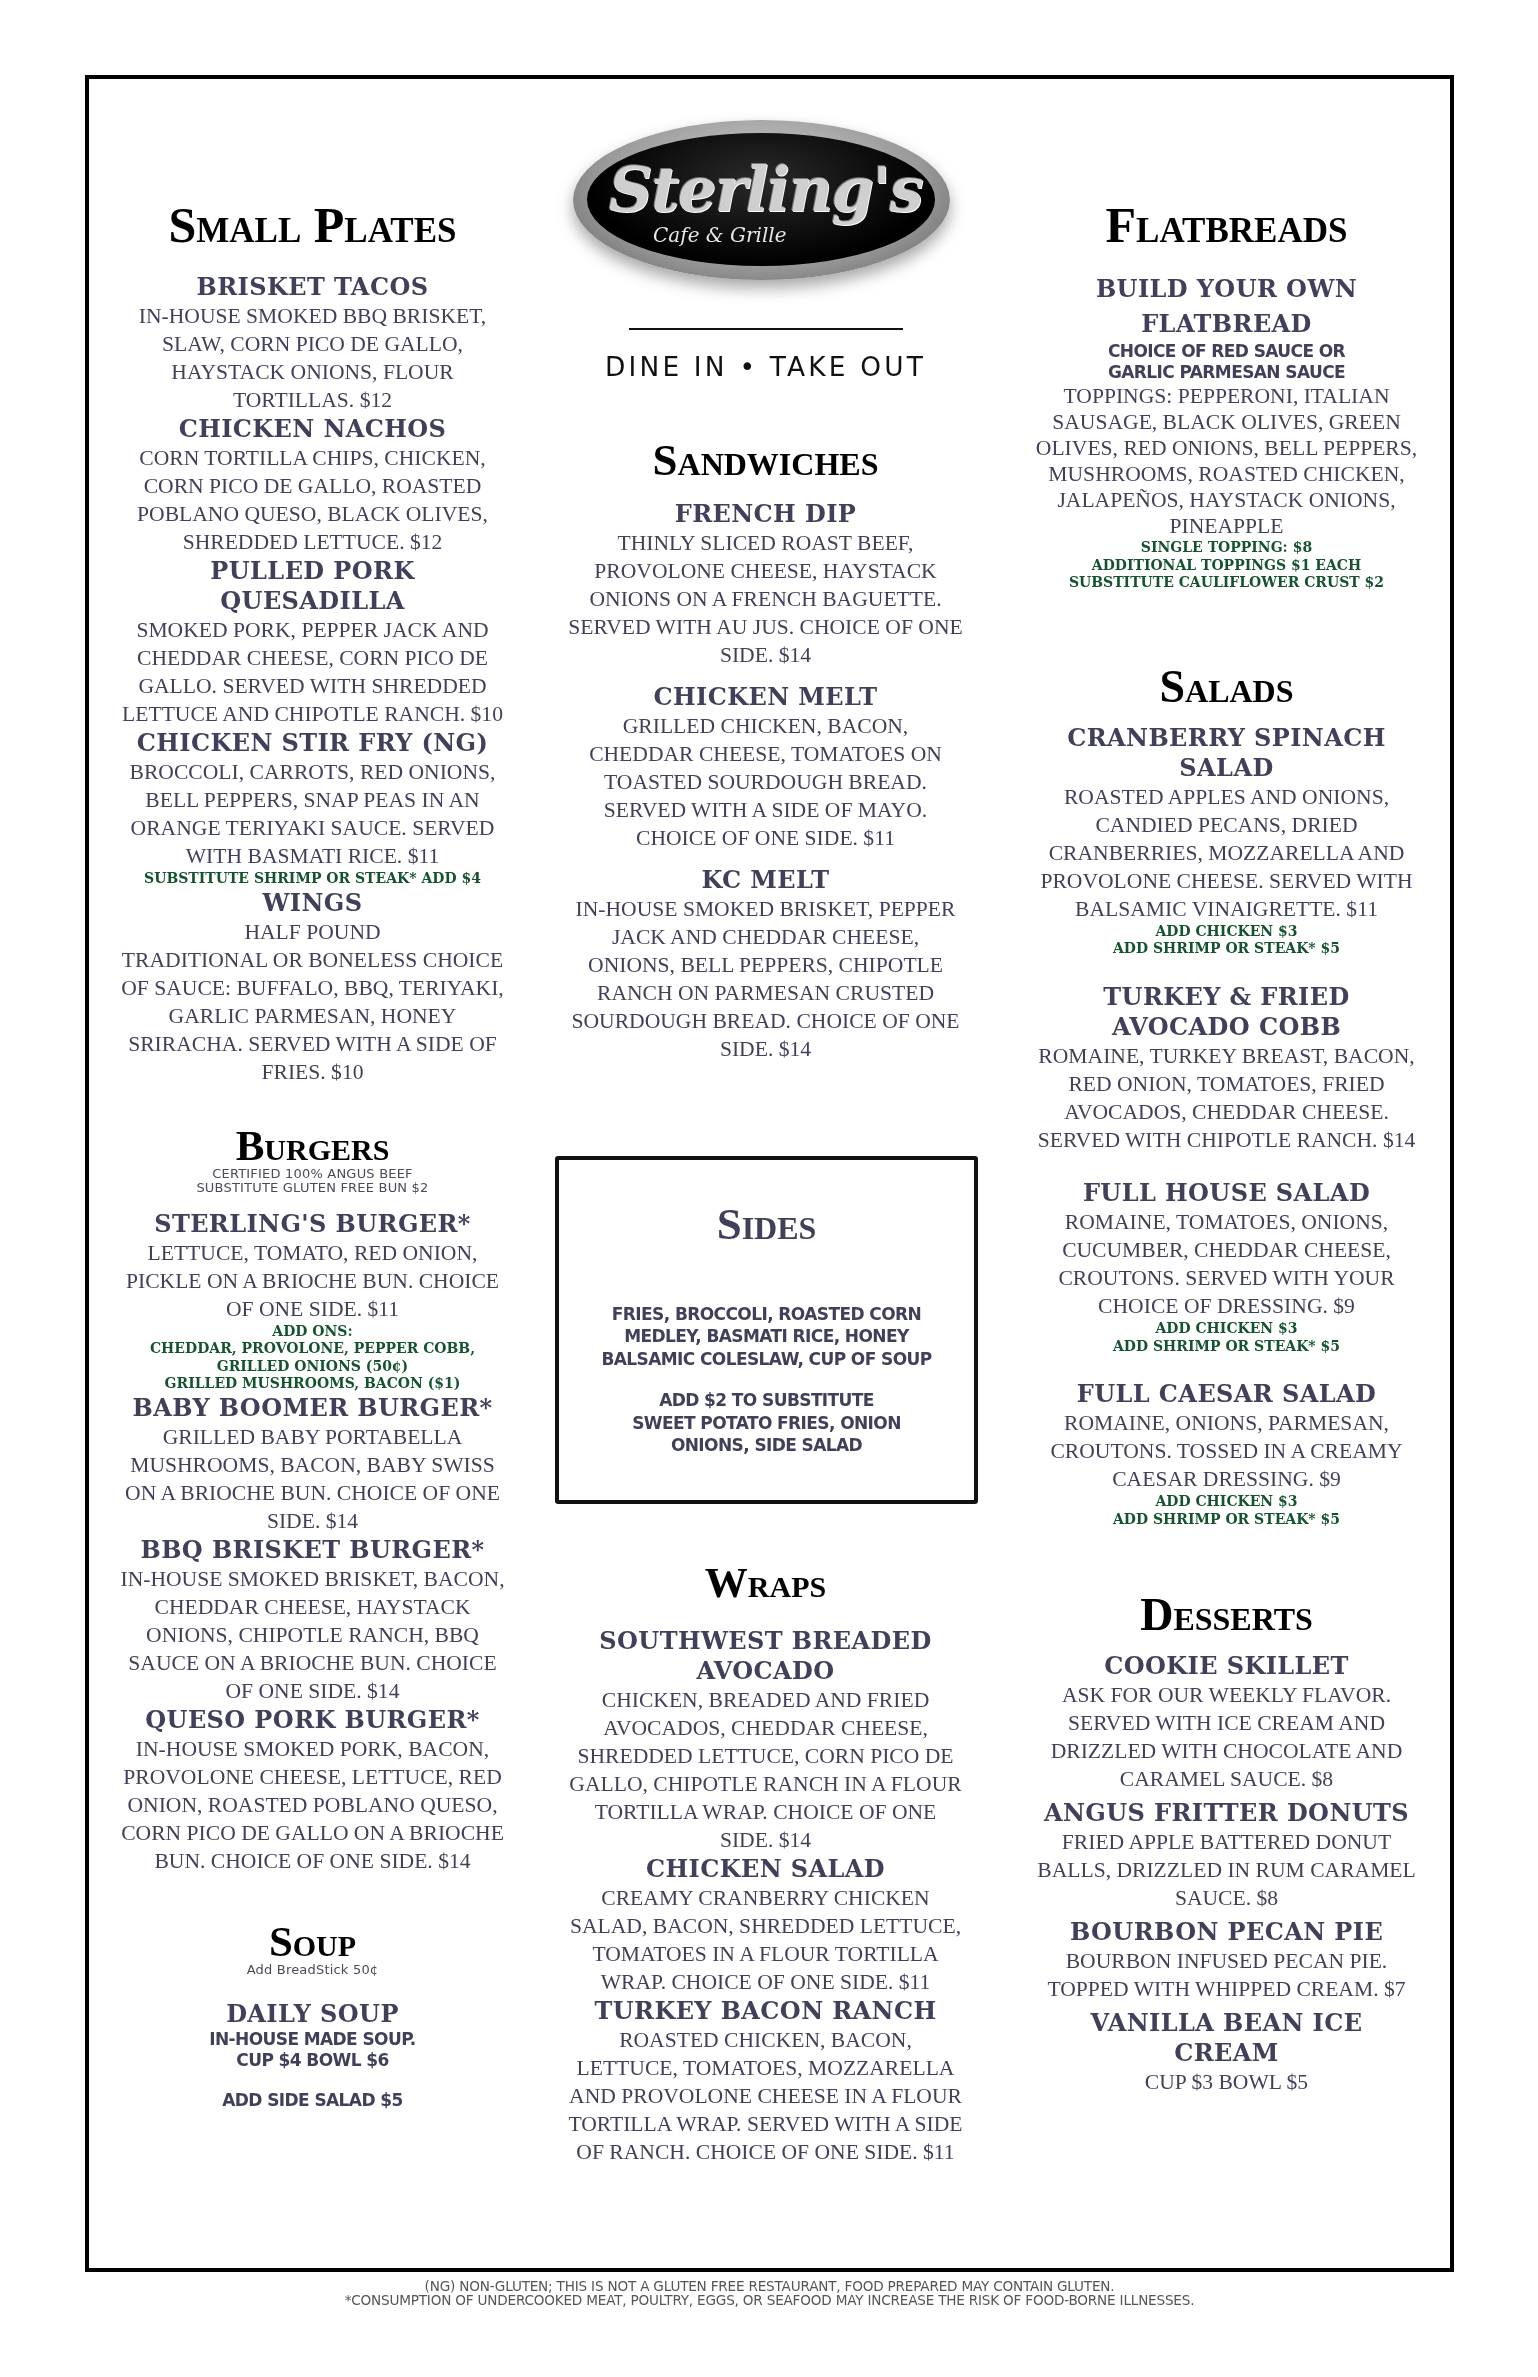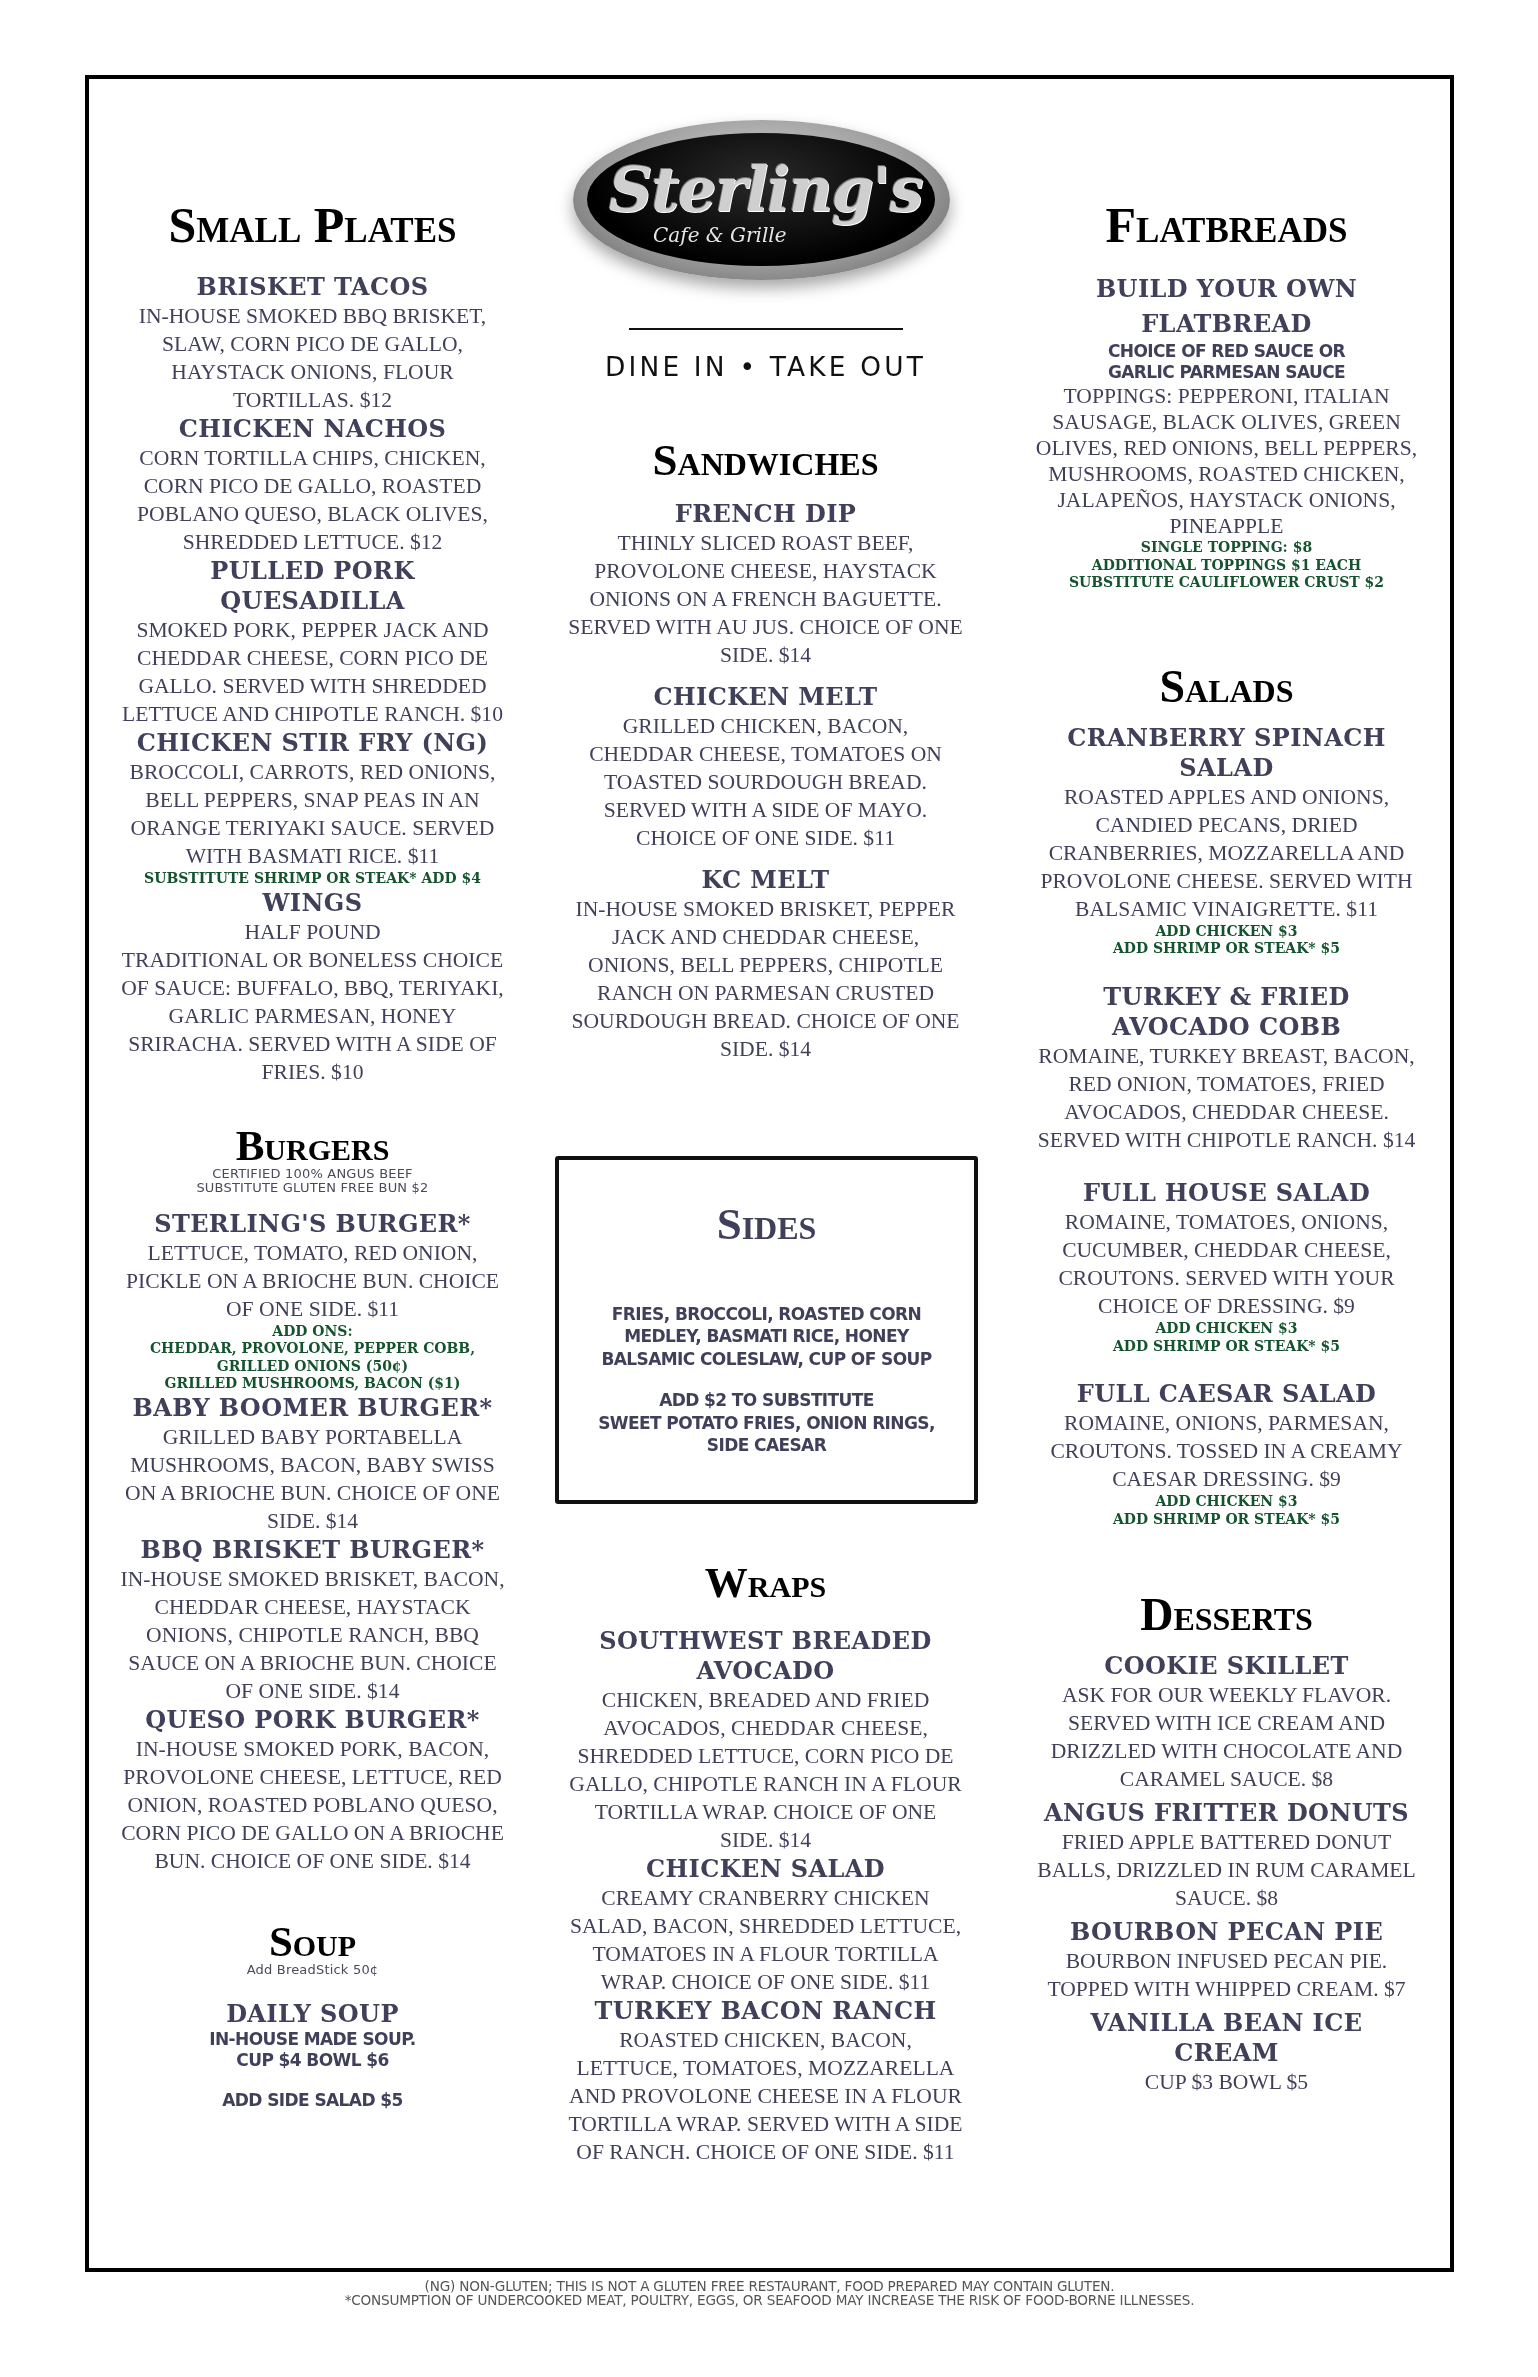--- a/index.html
+++ b/index.html
@@ -207,21 +207,21 @@
       <div class="item-name">KC MELT</div>
       <div class="item-desc">IN-HOUSE SMOKED BRISKET, PEPPER JACK AND CHEDDAR CHEESE, ONIONS, BELL PEPPERS, CHIPOTLE RANCH ON PARMESAN CRUSTED SOURDOUGH BREAD. CHOICE OF ONE SIDE.  $14</div>
     </div>
   </div>
 </div>
 
 <div class="sides-box">
   <div class="sides-title">Sides</div>
   <div class="sides-text" style="margin-top:56px;padding:0 40px;">FRIES, BROCCOLI, ROASTED CORN MEDLEY, BASMATI RICE, HONEY BALSAMIC COLESLAW, CUP OF SOUP</div>
   <div class="sides-text" style="margin-top:19px;">ADD $2 TO SUBSTITUTE</div>
-  <div class="sides-text" style="padding:0 35px;">SWEET POTATO FRIES, ONION RINGS, SIDE CAESAR</div>
+  <div class="sides-text" style="padding:0 35px;">SWEET POTATO FRIES, ONION ONIONS, SIDE SALAD</div>
 </div>
 
 <div class="col" style="left:565px;width:401px;top:1561px;">
   <div class="section-title" style="font-size:43px;margin-bottom:22.4px;">Wraps</div>
   <div class="item">
     <div class="item-name" style="padding:0 16px;">SOUTHWEST BREADED AVOCADO</div>
     <div class="item-desc">CHICKEN, BREADED AND FRIED AVOCADOS, CHEDDAR CHEESE, SHREDDED LETTUCE, CORN PICO DE GALLO, CHIPOTLE RANCH IN A FLOUR TORTILLA WRAP. CHOICE OF ONE SIDE.  $14</div>
   </div>
   <div class="item">
     <div class="item-name">CHICKEN SALAD</div>

